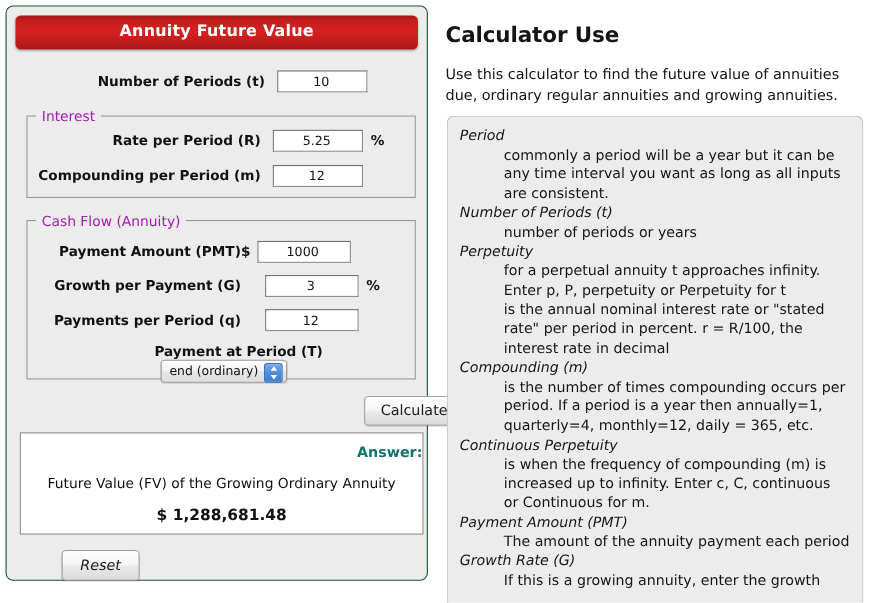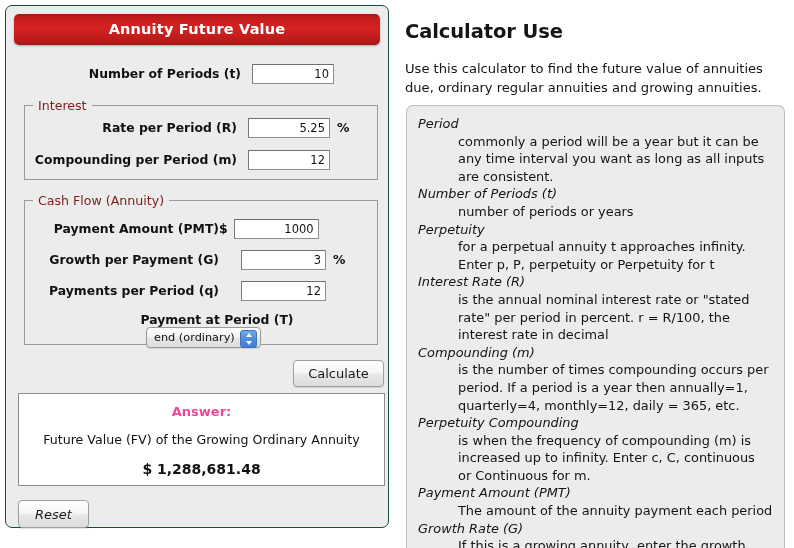--- a/index.html
+++ b/index.html
@@ -69,21 +69,21 @@
   .txtbox {
     box-sizing: border-box;
     height: 20px;
     background: #ffffff;
     border: 1px solid #8e8e8e;
     border-top-color: #6f6f6f;
     border-left-color: #7a7a7a;
     font-size: 11.5px;
     font-family: "DejaVu Sans", "Liberation Sans", sans-serif;
     color: #111;
-    text-align: right;
+    text-align: center;
     padding: 0 4px 0 2px;
     line-height: 18px;
   }
   .pct {
     font-size: 12.4px;
     font-weight: bold;
     color: #111;
     margin-left: 7px;
   }
   .dollar {
@@ -96,21 +96,21 @@
   fieldset.grp {
     position: absolute;
     box-sizing: border-box;
     margin: 0;
     padding: 0;
     border: 1px solid #9a9a9a;
     background: transparent;
   }
   fieldset.grp > legend {
     font-size: 12.6px;
-    color: #7f1d1d;
+    color: #a21caf;
     padding: 0 5px;
     margin-left: 8px;
     font-weight: normal;
   }
 
   
   .macselect {
     position: relative;
     box-sizing: border-box;
     width: 115px;
@@ -156,40 +156,41 @@
     box-sizing: border-box;
     background: linear-gradient(to bottom, #fefefe 0%, #f6f6f6 46%, #e8e8e8 54%, #dcdcdc 100%);
     border: 1px solid #a0a0a0;
     border-radius: 4px;
     font-size: 13px;
     font-family: "DejaVu Sans", "Liberation Sans", sans-serif;
     color: #1a1a1a;
     text-align: center;
     box-shadow: 0 1px 1px rgba(0,0,0,0.13);
     cursor: default;
+    margin-left: 38px;
   }
 
   #answer-box {
     position: absolute;
     left: 12px;
     top: 387px;
     width: 367px;
     height: 93px;
     box-sizing: border-box;
     background: #ffffff;
     border: 1px solid #8d8d8d;
   }
   #answer-title {
     position: absolute;
     top: 10px;
     width: 100%;
-    text-align: center;
+    text-align: right;
     font-size: 13px;
     font-weight: bold;
-    color: #ec4899;
+    color: #0f766e;
   }
   #answer-desc {
     position: absolute;
     top: 38px;
     width: 100%;
     text-align: center;
     font-size: 12.6px;
     color: #111;
   }
   #answer-value {
@@ -332,29 +333,28 @@
     <div id="help-box">
         <div class="dl-term">Period</div>
         <div class="dl-def">commonly a period will be a year but it can be</div>
         <div class="dl-def">any time interval you want as long as all inputs</div>
         <div class="dl-def">are consistent.</div>
         <div class="dl-term">Number of Periods (t)</div>
         <div class="dl-def">number of periods or years</div>
         <div class="dl-term">Perpetuity</div>
         <div class="dl-def">for a perpetual annuity t approaches infinity.</div>
         <div class="dl-def">Enter p, P, perpetuity or Perpetuity for t</div>
-        <div class="dl-term">Interest Rate (R)</div>
         <div class="dl-def">is the annual nominal interest rate or "stated</div>
         <div class="dl-def">rate" per period in percent. r = R/100, the</div>
         <div class="dl-def">interest rate in decimal</div>
         <div class="dl-term">Compounding (m)</div>
         <div class="dl-def">is the number of times compounding occurs per</div>
         <div class="dl-def">period.  If a period is a year then annually=1,</div>
         <div class="dl-def">quarterly=4, monthly=12, daily = 365, etc.</div>
-        <div class="dl-term">Perpetuity Compounding</div>
+        <div class="dl-term">Continuous Perpetuity</div>
         <div class="dl-def">is when the frequency of compounding (m) is</div>
         <div class="dl-def">increased up to infinity. Enter c, C, continuous</div>
         <div class="dl-def">or Continuous for m.</div>
         <div class="dl-term">Payment Amount (PMT)</div>
         <div class="dl-def">The amount of the annuity payment each period</div>
         <div class="dl-term">Growth Rate (G)</div>
         <div class="dl-def">If this is a growing annuity, enter the growth</div>
       </div>
   </div>
 

